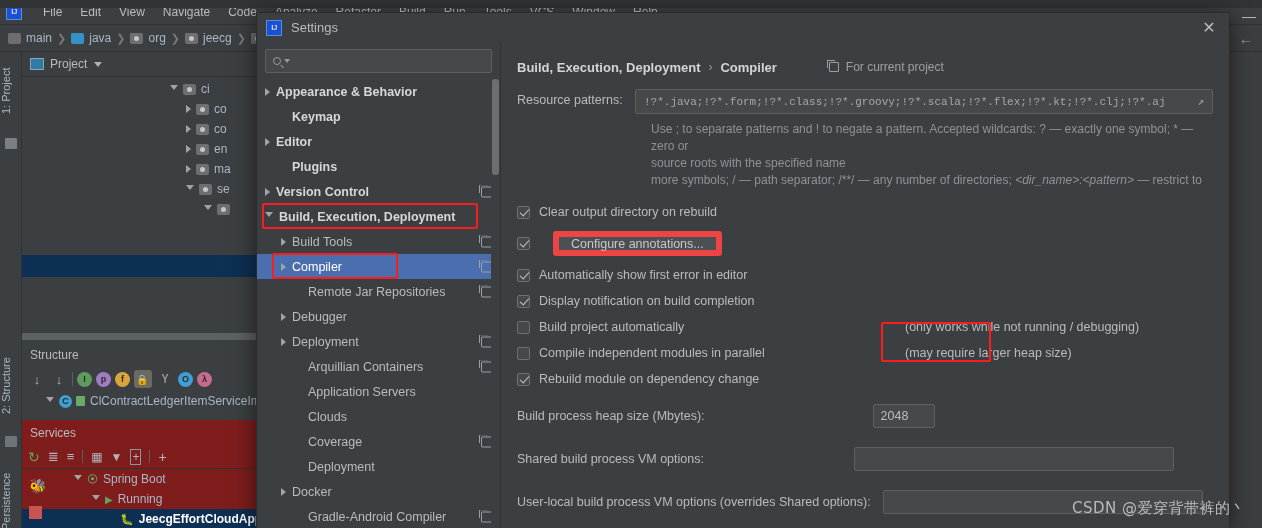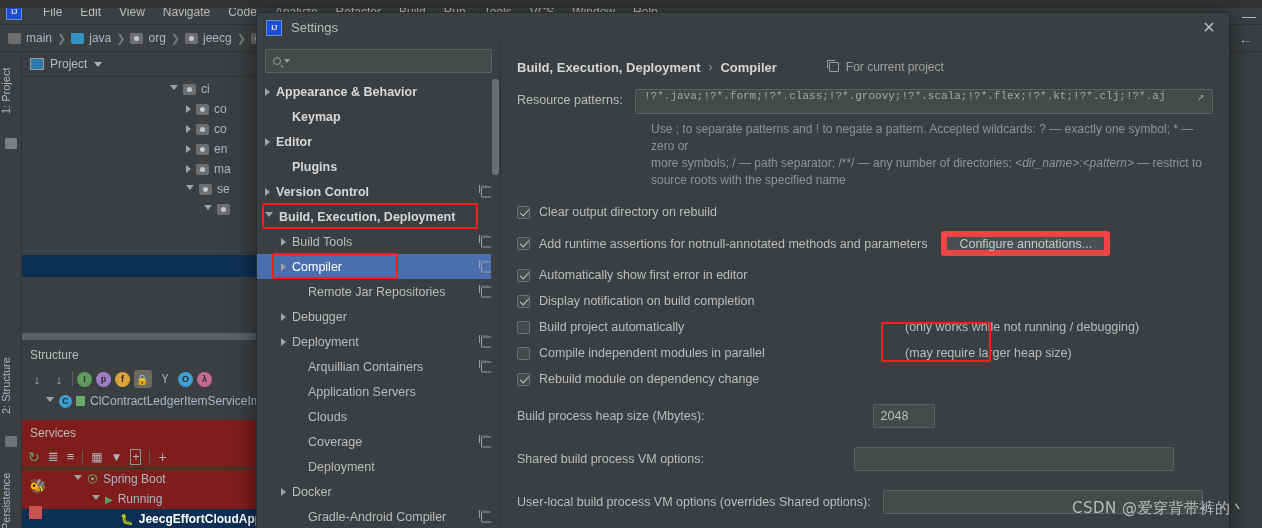--- a/index.html
+++ b/index.html
@@ -169,21 +169,21 @@
   .for-proj { display:flex; align-items:center; margin-left: 52px; color:#a0a0a0; font-size:12px; }
   .for-proj .copy2 { width:10px;height:10px;border:1px solid #9a9fa5;border-radius:1px;
     position:relative; margin-right:7px; }
   .for-proj .copy2::before { content:''; position:absolute; left:-3px; top:-3px; width:7px;height:7px;
     border:1px solid #9a9fa5; border-right:none;border-bottom:none; }
 
   .field-row { display:flex; align-items:flex-start; margin-top: 11px; }
   .field-label { color:#bbbbbb; font-size:12.5px; width:118px; flex:none; padding-top:4px; }
   .res-input {
     flex: 1; height: 25px; background: #45494a; border: 1px solid #5e6060; border-radius: 2px;
-    display:flex; padding: 0 8px; position: relative;
+    display:flex; align-items:center; padding: 0 8px; position: relative;
   }
   .res-input span { font-family:"Liberation Mono", monospace; font-size:11px; color:#a7a7a7; }
   .expand-ico { position:absolute; right:8px; color:#8e8e8e; font-size:12px; }
 
   .hint { color:#8f9296; font-size:12px; line-height:17px; margin: 7px 0 0 134px; max-width: 580px; }
   .hint i { font-style: italic; }
 
   .cb-row { display:flex; align-items:center; margin-top: 12px; position: relative; }
   .cbx {
     width: 13px; height: 13px; border: 1px solid #6d7074; background: #45494a;
@@ -519,34 +519,33 @@
         <div class="field-row">
           <span class="field-label">Resource patterns:</span>
           <span class="res-input">
             <span>!?*.java;!?*.form;!?*.class;!?*.groovy;!?*.scala;!?*.flex;!?*.kt;!?*.clj;!?*.aj</span>
             <span class="expand-ico">↗</span>
           </span>
         </div>
 
         <div class="hint">
           <div>Use ; to separate patterns and ! to negate a pattern. Accepted wildcards: ? — exactly one symbol; * — zero or</div>
+          <div>source roots with the specified name</div>
           <div>
             <span>more symbols; / — path separator; /**/ — any number of directories; </span><i>&lt;dir_name&gt;:&lt;pattern&gt;</i><span> — restrict to</span>
           </div>
-          <div>source roots with the specified name</div>
         </div>
 
         <div class="cb-row" style="margin-top:16px;">
           <span class="cbx on"></span>
           <span class="cb-label">Clear output directory on rebuild</span>
         </div>
 
         <div class="cb-row">
           <span class="cbx on"></span>
-          <span class="cb-label">Add runtime assertions for notnull-annotated methods and parameters</span>
           <span class="btn">Configure annotations...</span>
         </div>
 
         <div class="cb-row">
           <span class="cbx on"></span>
           <span class="cb-label">Automatically show first error in editor</span>
         </div>
 
         <div class="cb-row">
           <span class="cbx on"></span>

